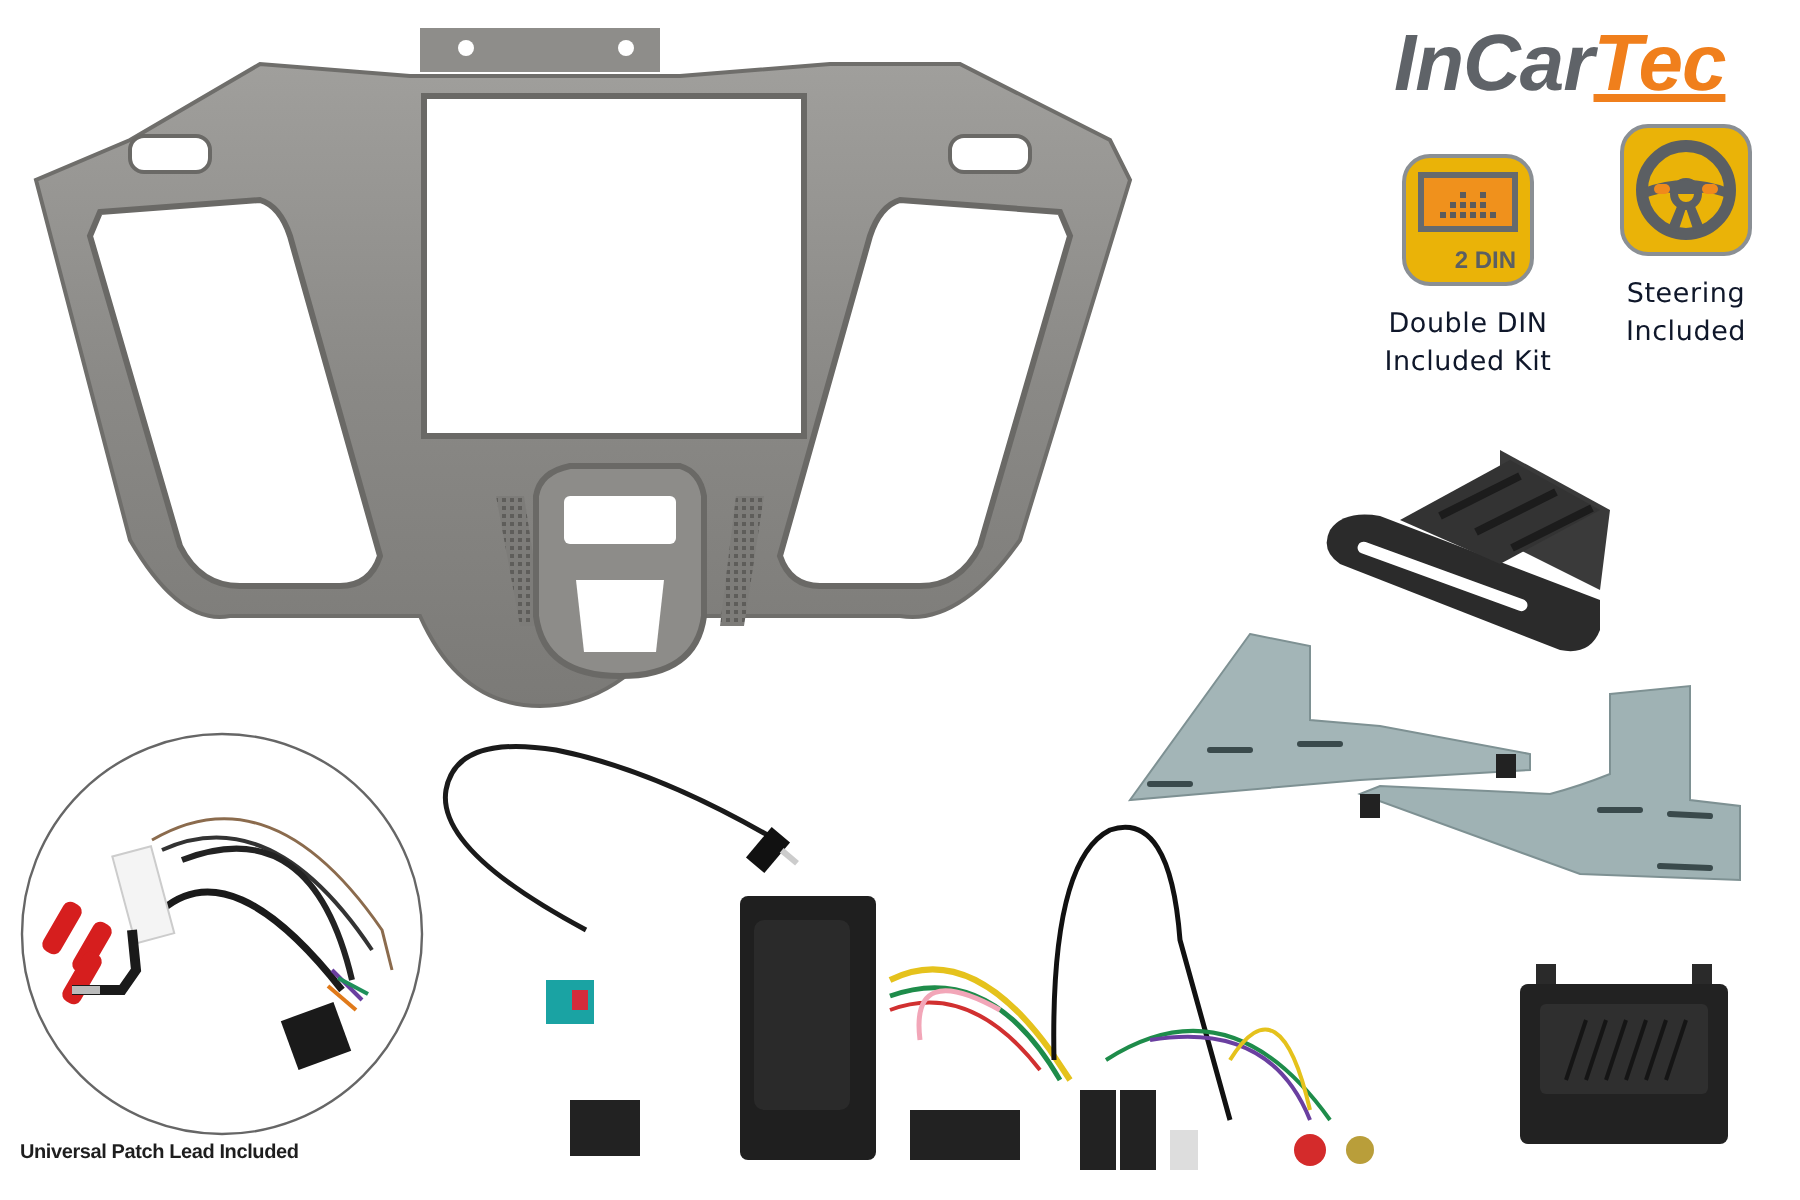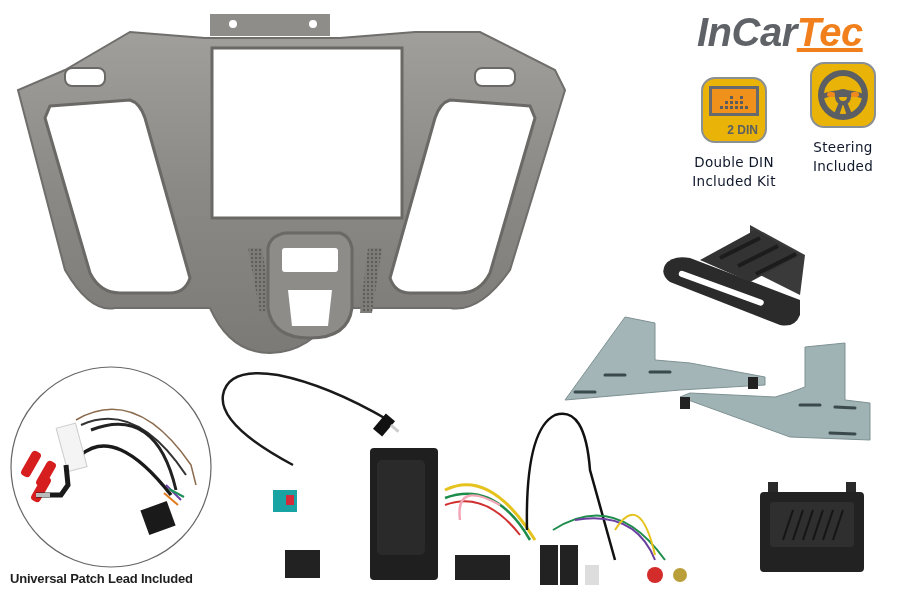--- a/index.html
+++ b/index.html
@@ -6,21 +6,21 @@
   body{width:900px;height:600px;position:relative;overflow:hidden;font-family:"DejaVu Sans",sans-serif;}
   .abs{position:absolute;}
   
   .logo{left:697px;top:8px;font-family:"Liberation Sans",sans-serif;font-weight:bold;font-style:italic;font-size:40px;letter-spacing:-0.5px;line-height:48px;}
   .logo .a{color:var(--logo-grey);}
   .logo .b{color:var(--logo-orange);text-decoration:underline;}
   
   .feature{width:92px;text-align:center;}
   .ficon{width:66px;height:66px;margin:0 auto;border:2px solid #8a8f94;border-radius:14px;box-sizing:border-box;position:relative;background:#eab308;}
   .flabel{font-family:"DejaVu Sans",sans-serif;font-size:13.5px;color:#0f172a;line-height:19px;margin-top:10px;letter-spacing:0.3px;}
-  .caption{left:10px;top:571px;font-family:"Liberation Sans",sans-serif;font-weight:bold;font-size:13px;color:#1e1e1e;letter-spacing:-0.2px;}
+  .caption{left:10px;top:571px;font-family:"Liberation Sans",sans-serif;font-weight:bold;font-size:10px;color:#1e1e1e;letter-spacing:-0.2px;}
   svg{display:block;}
 </style>
 </head>
 <body>
 
 <div class="abs" style="left:10px;top:8px;">
 <svg width="560" height="350" viewBox="0 0 560 350">
   <defs>
     <linearGradient id="fg" x1="0" y1="0" x2="0" y2="1">
       <stop offset="0" stop-color="#a09f9c"></stop>

